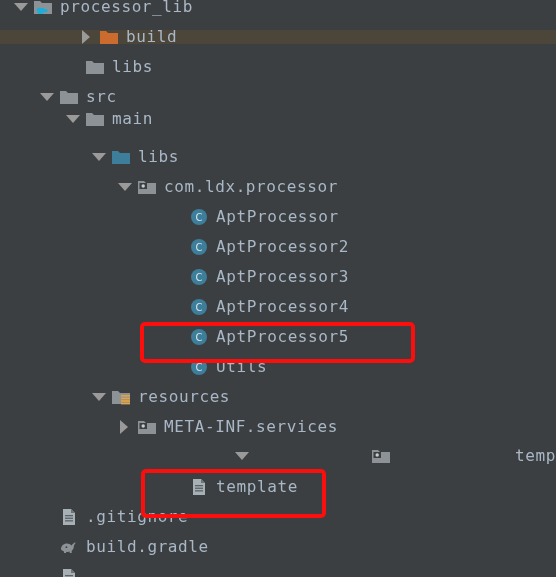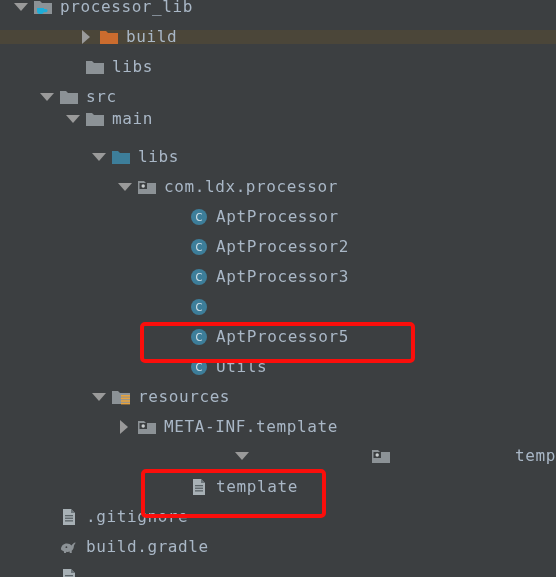--- a/index.html
+++ b/index.html
@@ -204,20 +204,21 @@
       </div>
       <div class="tree-row" style="top: 300px;">
         <div style="flex: 0 0 166px;"></div>
         <div class="twisty"></div>
         <span class="icon">
           <svg width="22" height="22" viewBox="0 0 22 22">
        <circle cx="11" cy="11" r="8" fill="#3d7e9a"></circle>
        <text x="11" y="15" font-family="DejaVu Sans, sans-serif" font-size="10" fill="#d7e2e8" text-anchor="middle">C</text>
      </svg>
         </span>
+        <span class="row-label">AptProcessor4</span>
       </div>
       <div class="tree-row" style="top: 330px;">
         <div style="flex: 0 0 166px;"></div>
         <div class="twisty"></div>
         <span class="icon">
           <svg width="22" height="22" viewBox="0 0 22 22">
        <circle cx="11" cy="11" r="8" fill="#3d7e9a"></circle>
        <text x="11" y="15" font-family="DejaVu Sans, sans-serif" font-size="10" fill="#d7e2e8" text-anchor="middle">C</text>
      </svg>
         </span>
@@ -253,21 +254,21 @@
       <div class="tree-row" style="top: 420px;">
         <div style="flex: 0 0 114px;"></div>
         <div class="twisty collapsed"></div>
         <span class="icon">
           <svg width="22" height="22" viewBox="0 0 22 22">
        <path d="M2 5h6l2 2h10v11H2z" fill="#8c9296"></path>
        <rect x="3.5" y="7" width="7.5" height="6" fill="#3c3f41"></rect>
        <circle cx="7.2" cy="10" r="1.7" fill="#c8ccce"></circle>
      </svg>
         </span>
-        <span class="row-label">META-INF.template</span>
+        <span class="row-label">META-INF.services</span>
       </div>
       <div class="tree-row" style="top: 449px; justify-content: space-between;">
         <div style="flex: 0 0 114px;"></div>
         <div class="twisty expanded"></div>
         <span class="icon">
           <svg width="22" height="22" viewBox="0 0 22 22">
        <path d="M2 5h6l2 2h10v11H2z" fill="#8c9296"></path>
        <rect x="3.5" y="7" width="7.5" height="6" fill="#3c3f41"></rect>
        <circle cx="7.2" cy="10" r="1.7" fill="#c8ccce"></circle>
      </svg>

